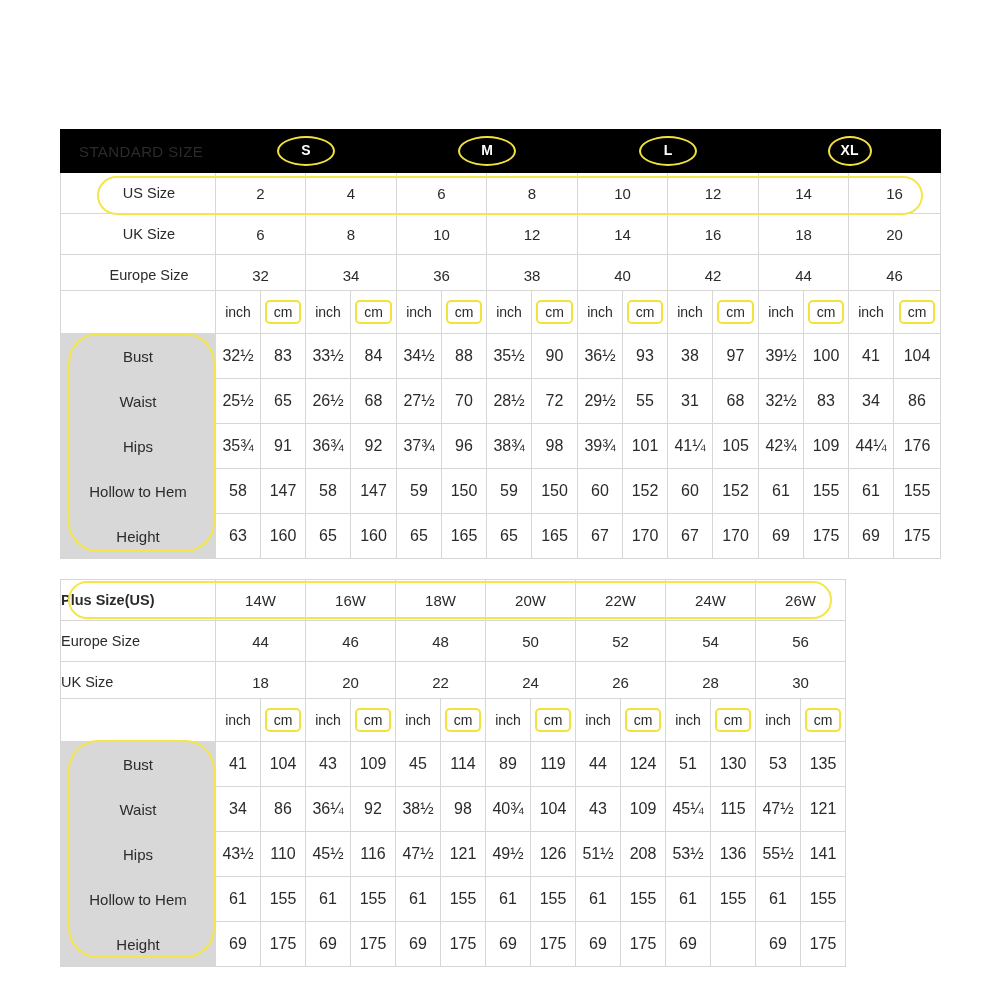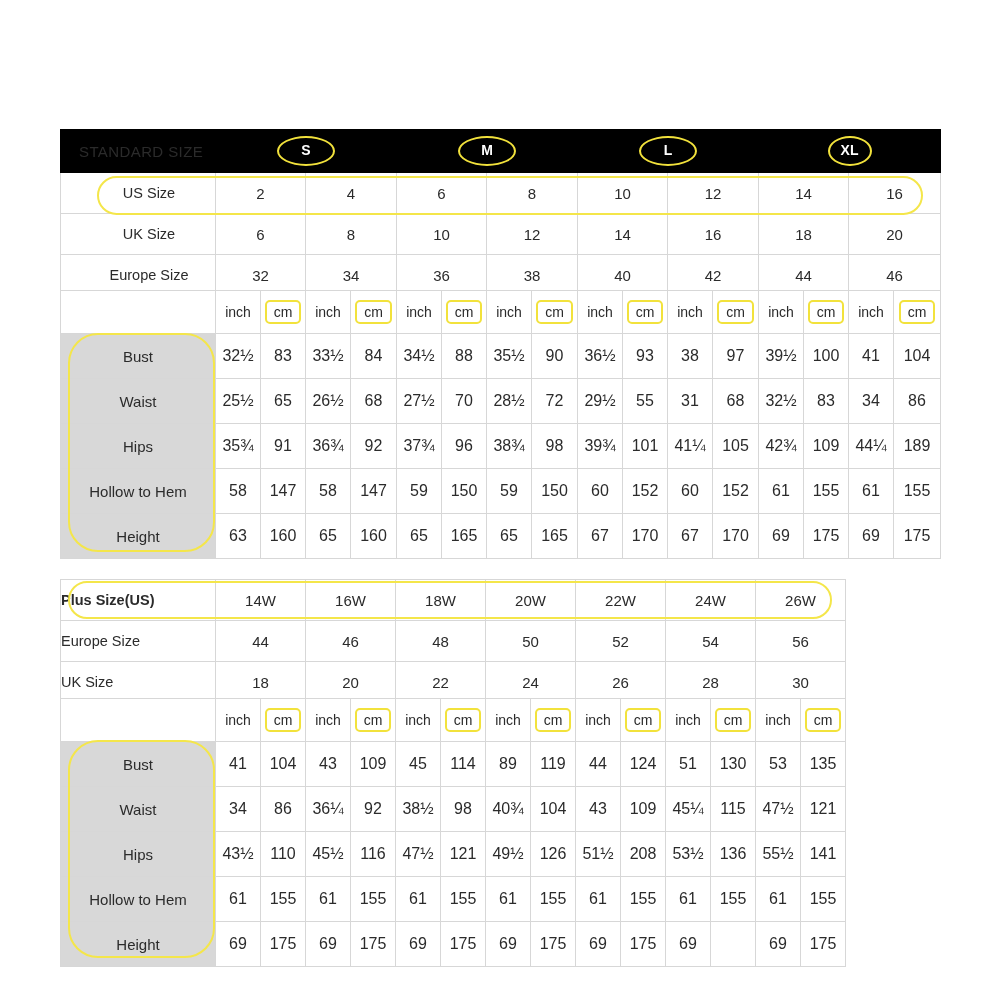--- a/index.html
+++ b/index.html
@@ -277,21 +277,21 @@
       <td class="val measure">96</td>
       <td class="val measure">38¾</td>
       <td class="val measure">98</td>
       <td class="val measure">39¾</td>
       <td class="val measure">101</td>
       <td class="val measure">41¼</td>
       <td class="val measure">105</td>
       <td class="val measure">42¾</td>
       <td class="val measure">109</td>
       <td class="val measure">44¼</td>
-      <td class="val measure">189</td>
+      <td class="val measure">176</td>
     </tr>
 
     <tr>
       <td class="measure-label">Hollow to Hem</td>
       <td class="val measure">58</td>
       <td class="val measure">147</td>
       <td class="val measure">58</td>
       <td class="val measure">147</td>
       <td class="val measure">59</td>
       <td class="val measure">150</td>

